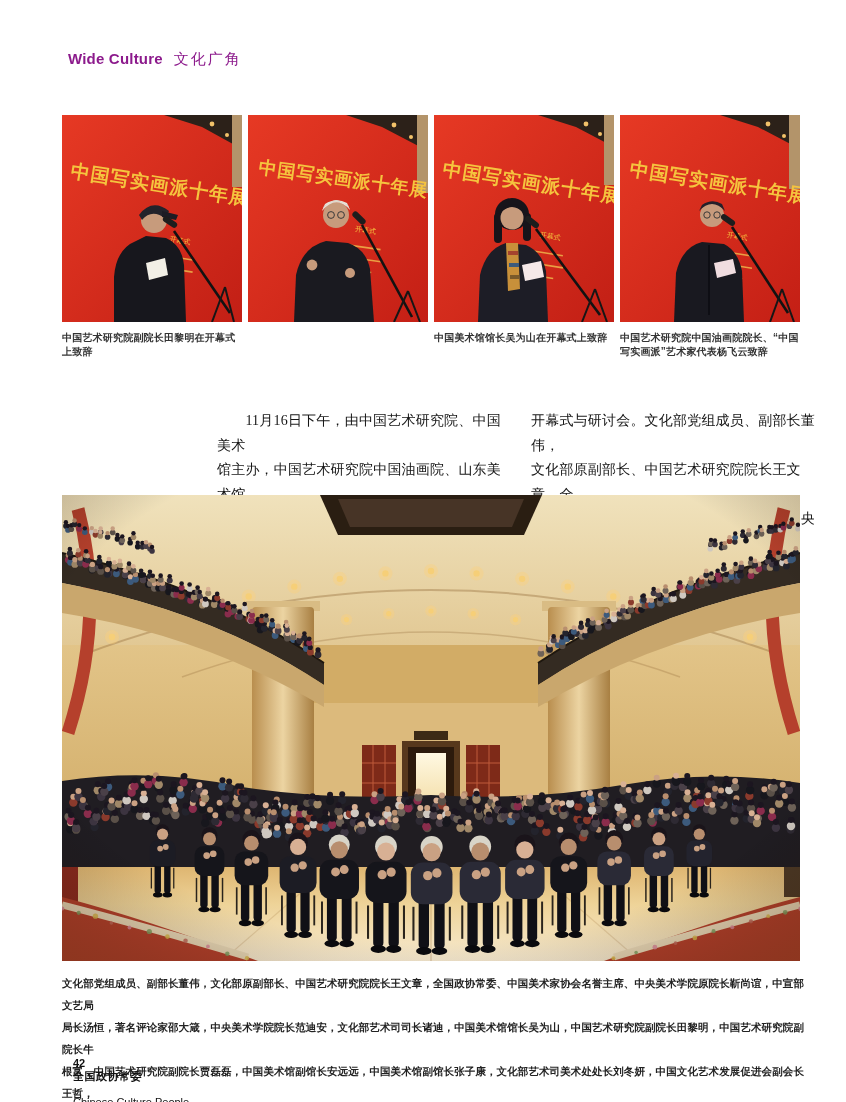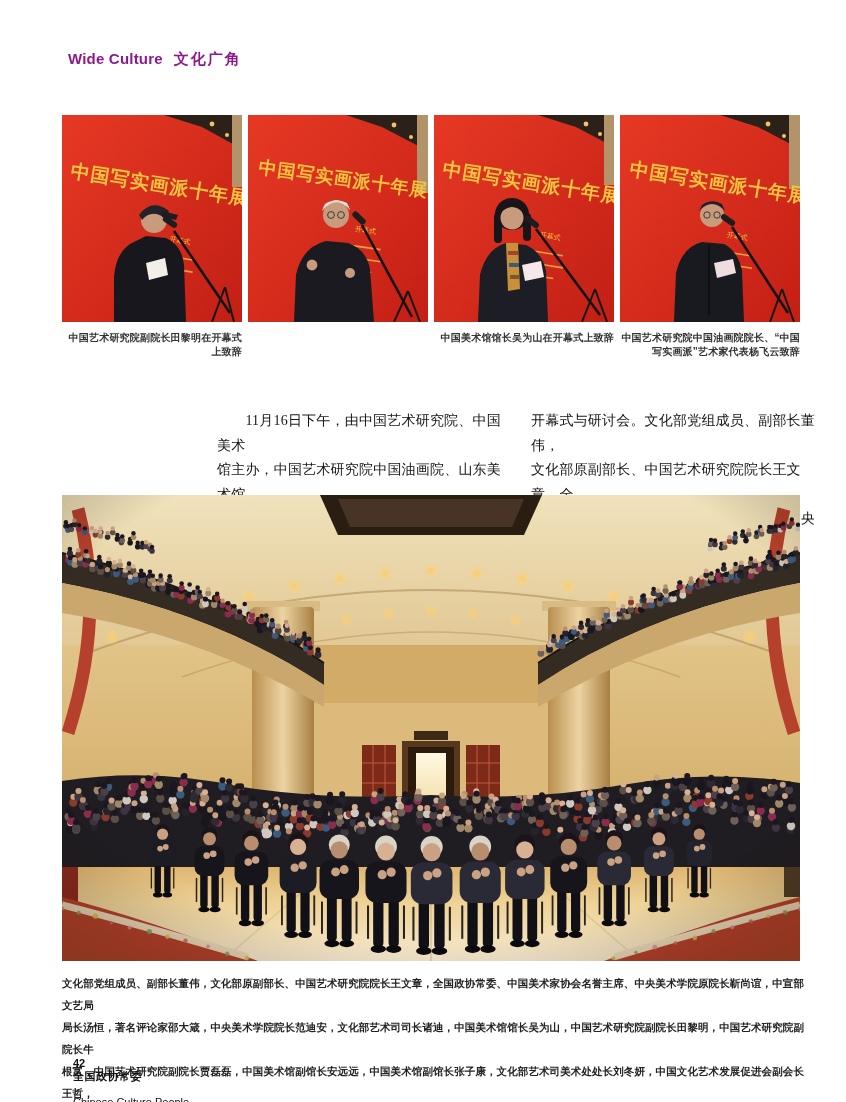--- a/index.html
+++ b/index.html
@@ -4,29 +4,29 @@
 <style>
   html,body{margin:0;padding:0;}
   body{width:846px;height:1102px;background:#ffffff;position:relative;
        font-family:"Liberation Sans",sans-serif;overflow:hidden;}
   .page{position:absolute;inset:0;background:#fff;}
 
   
   .masthead{position:absolute;left:68px;top:50px;font-size:15px;color:#8c1a8c;
             display:flex;align-items:baseline;}
   .masthead .en{font-weight:bold;letter-spacing:.2px;}
-  .masthead .zh{font-weight:bold;margin-left:11px;letter-spacing:2px;}
+  .masthead .zh{font-weight:normal;margin-left:11px;letter-spacing:2px;}
 
   
   .photo-strip{position:absolute;left:62px;top:115px;display:flex;gap:6px;}
   .photo-col{width:180px;}
   .photo{width:180px;height:207px;overflow:hidden;position:relative;background:#d8291b;}
   .photo svg{display:block;}
   .photo-caption{margin-top:9px;font-size:10px;line-height:14px;color:#333;
-                 font-weight:600;letter-spacing:.2px;text-align:right;}
+                 font-weight:600;letter-spacing:.2px;}
 
   
   .article{position:absolute;left:217px;top:409px;display:flex;gap:24px;
            font-family:"Liberation Serif",serif;font-size:14px;line-height:24.5px;
            color:#151515;}
   .article .col{width:290px;white-space:pre-line;letter-spacing:.2px;}
 
   
   .main-photo{position:absolute;left:62px;top:495px;width:738px;height:466px;
               overflow:hidden;background:#d9b878;}

